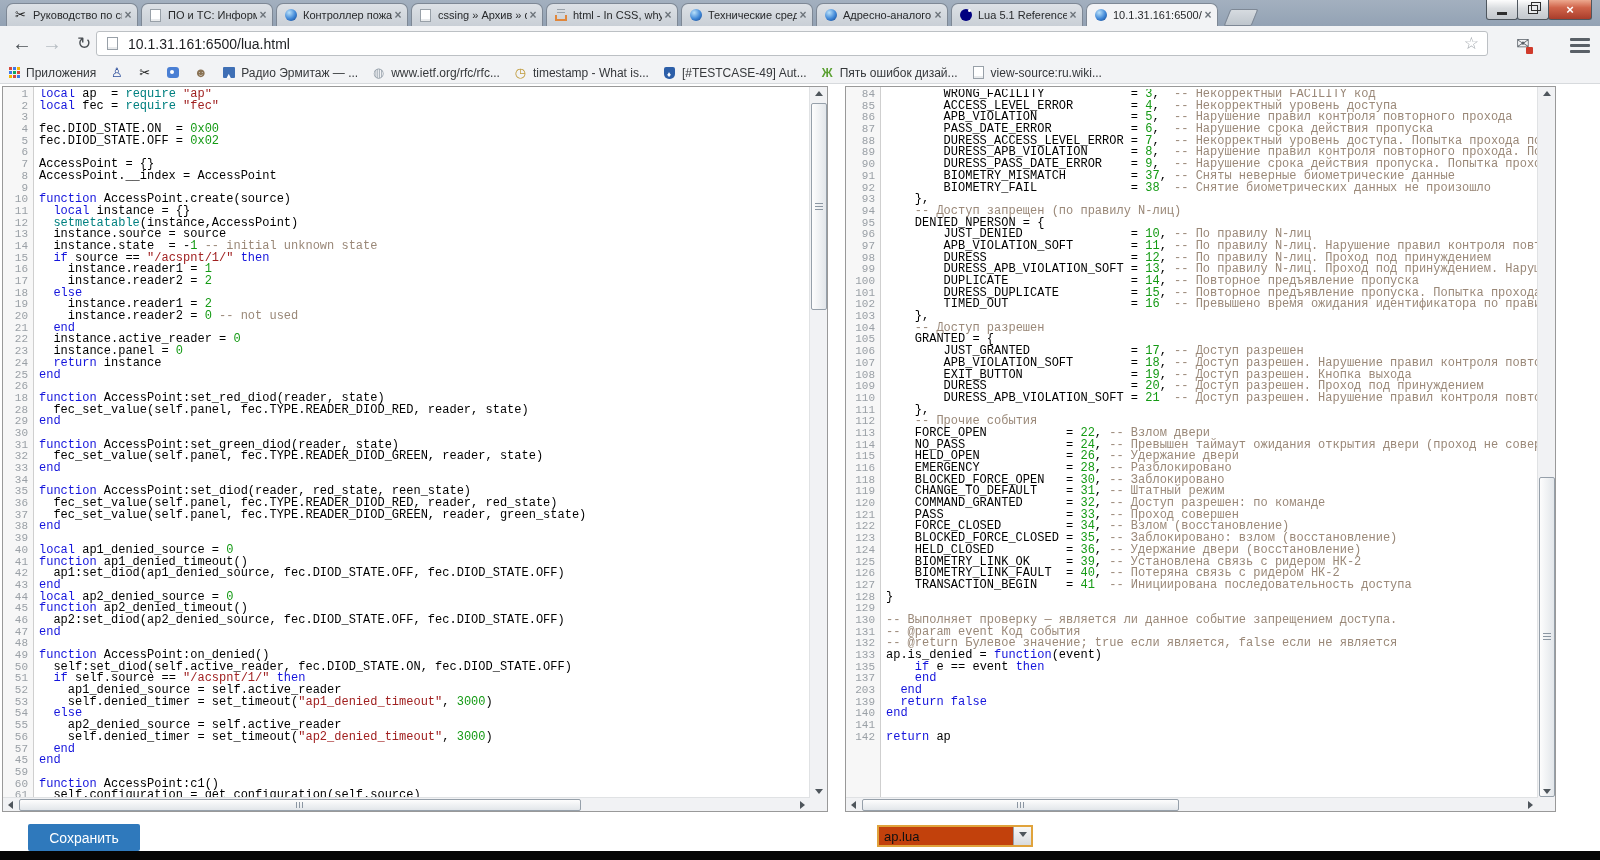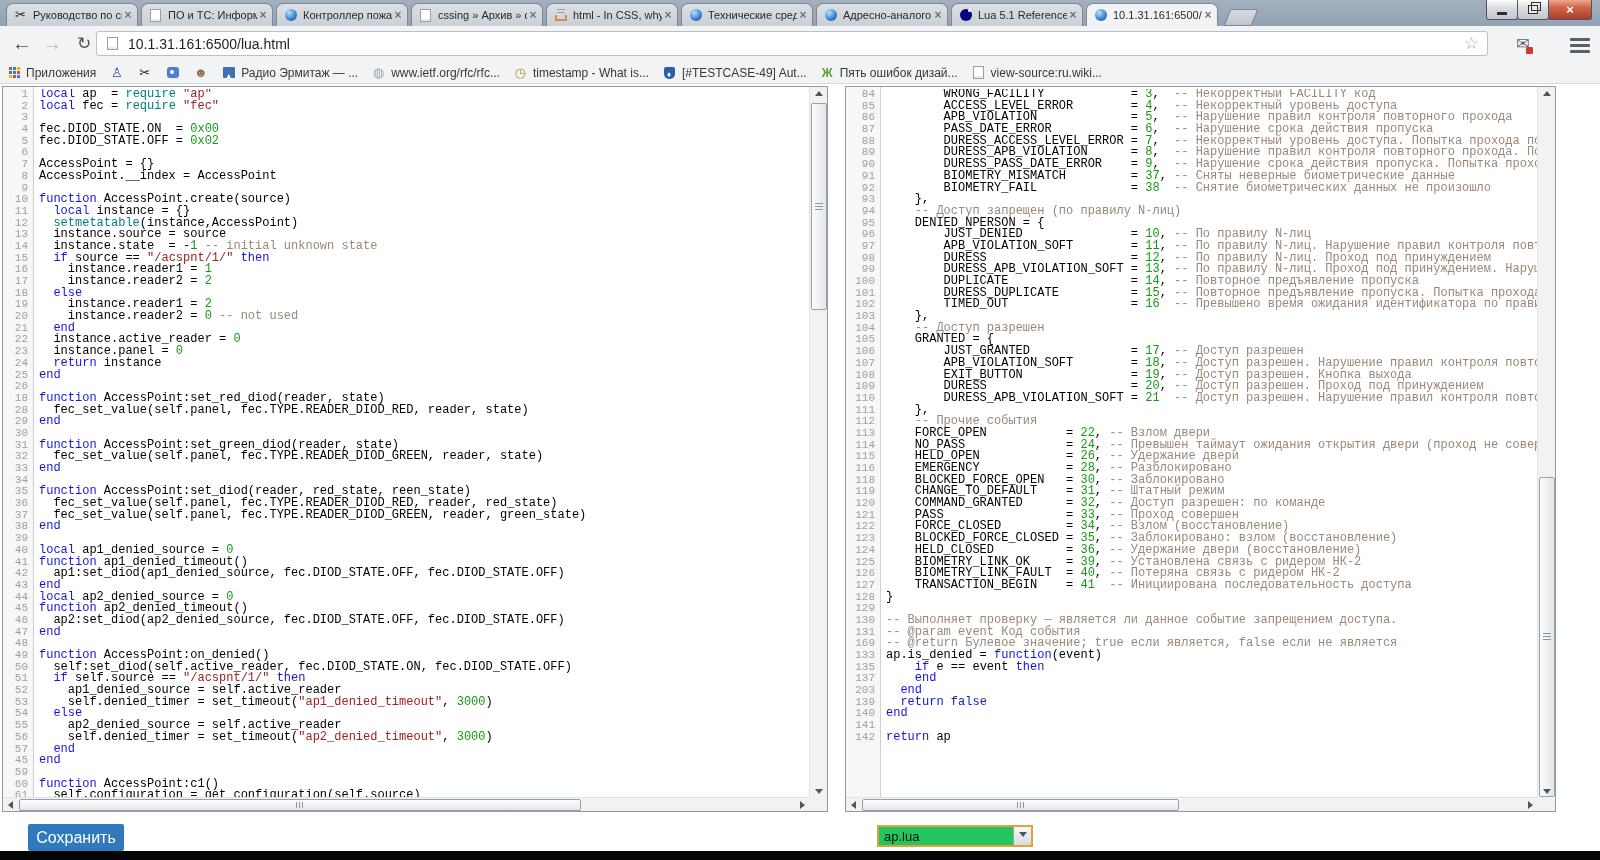--- a/index.html
+++ b/index.html
@@ -123,23 +123,23 @@
   .vthumb{position:absolute;left:1px;width:14px;background:linear-gradient(90deg,#fdfdfd,#e2e6ea);
     border:1px solid #96a0aa;border-radius:2px;}
   .vthumb::after{content:"";position:absolute;left:3px;right:3px;top:50%;margin-top:-4px;height:8px;
     background:repeating-linear-gradient(to bottom,#8b96a2 0 1px,transparent 1px 3px);}
   .hthumb{position:absolute;top:1px;height:10px;background:linear-gradient(#fdfdfd,#e2e6ea);
     border:1px solid #96a0aa;border-radius:2px;}
   .hthumb::after{content:"";position:absolute;top:2px;bottom:2px;left:50%;margin-left:-4px;width:8px;
     background:repeating-linear-gradient(to right,#8b96a2 0 1px,transparent 1px 3px);}
 
   
-  .save{position:absolute;left:28px;top:824px;width:96px;height:27px;background:var(--save_button);
-    color:#fff;border:none;border-radius:2px;font-size:16px;font-family:"Liberation Sans",sans-serif;}
-  .file-select{position:absolute;left:877px;top:825px;width:156px;height:22px;background:#22c55e;
+  .save{position:absolute;left:28px;top:824px;width:112px;height:27px;background:var(--save_button);
+    color:#fff;border:none;border-radius:2px;font-size:14px;font-family:"Liberation Sans",sans-serif;}
+  .file-select{position:absolute;left:877px;top:825px;width:156px;height:22px;background:#c2410c;
     border:2px solid var(--select_focus_border);display:flex;align-items:stretch;box-sizing:border-box;}
   .file-select .val{flex:1;font-size:13px;color:#111;padding:2px 0 0 5px;}
   .select-btn{width:17px;border-left:1px solid #9aa0a6;background:linear-gradient(#f8f8f8,#d8dbde);
     display:flex;align-items:center;justify-content:center;}
   .bottom-black{position:absolute;left:0;right:0;top:851px;height:9px;background:#050505;}
 </style>
 </head>
 <body>
 
 <div class="screen">
@@ -398,21 +398,21 @@
         <div class="code-line"><span class="ln">122</span><span class="code">    FORCE_CLOSED         = <span class="n">34</span>, <span class="c">-- Взлом (восстановление)</span></span></div>
         <div class="code-line"><span class="ln">123</span><span class="code">    BLOCKED_FORCE_CLOSED = <span class="n">35</span>, <span class="c">-- Заблокировано: взлом (восстановление)</span></span></div>
         <div class="code-line"><span class="ln">124</span><span class="code">    HELD_CLOSED          = <span class="n">36</span>, <span class="c">-- Удержание двери (восстановление)</span></span></div>
         <div class="code-line"><span class="ln">125</span><span class="code">    BIOMETRY_LINK_OK     = <span class="n">39</span>, <span class="c">-- Установлена связь с ридером НК-2</span></span></div>
         <div class="code-line"><span class="ln">126</span><span class="code">    BIOMETRY_LINK_FAULT  = <span class="n">40</span>, <span class="c">-- Потеряна связь с ридером НК-2</span></span></div>
         <div class="code-line"><span class="ln">127</span><span class="code">    TRANSACTION_BEGIN    = <span class="n">41</span>  <span class="c">-- Инициирована последовательность доступа</span></span></div>
         <div class="code-line"><span class="ln">128</span><span class="code">}</span></div>
         <div class="code-line"><span class="ln">129</span><span class="code"></span></div>
         <div class="code-line"><span class="ln">130</span><span class="code"><span class="c">-- Выполняет проверку — является ли данное событие запрещением доступа.</span></span></div>
         <div class="code-line"><span class="ln">131</span><span class="code"><span class="c">-- @param event Код события</span></span></div>
-        <div class="code-line"><span class="ln">169</span><span class="code"><span class="c">-- @return Булевое значение; true если является, false если не является</span></span></div>
+        <div class="code-line"><span class="ln">132</span><span class="code"><span class="c">-- @return Булевое значение; true если является, false если не является</span></span></div>
         <div class="code-line"><span class="ln">133</span><span class="code">ap.is_denied = <span class="k">function</span>(event)</span></div>
         <div class="code-line"><span class="ln">135</span><span class="code">    <span class="k">if</span> e == event <span class="k">then</span></span></div>
         <div class="code-line"><span class="ln">137</span><span class="code">    <span class="k">end</span></span></div>
         <div class="code-line"><span class="ln">203</span><span class="code">  <span class="k">end</span></span></div>
         <div class="code-line"><span class="ln">139</span><span class="code">  <span class="k">return</span> <span class="k">false</span></span></div>
         <div class="code-line"><span class="ln">140</span><span class="code"><span class="k">end</span></span></div>
         <div class="code-line"><span class="ln">141</span><span class="code"></span></div>
         <div class="code-line"><span class="ln">142</span><span class="code"><span class="k">return</span> ap</span></div>
       </div>
     <div class="vscroll">

